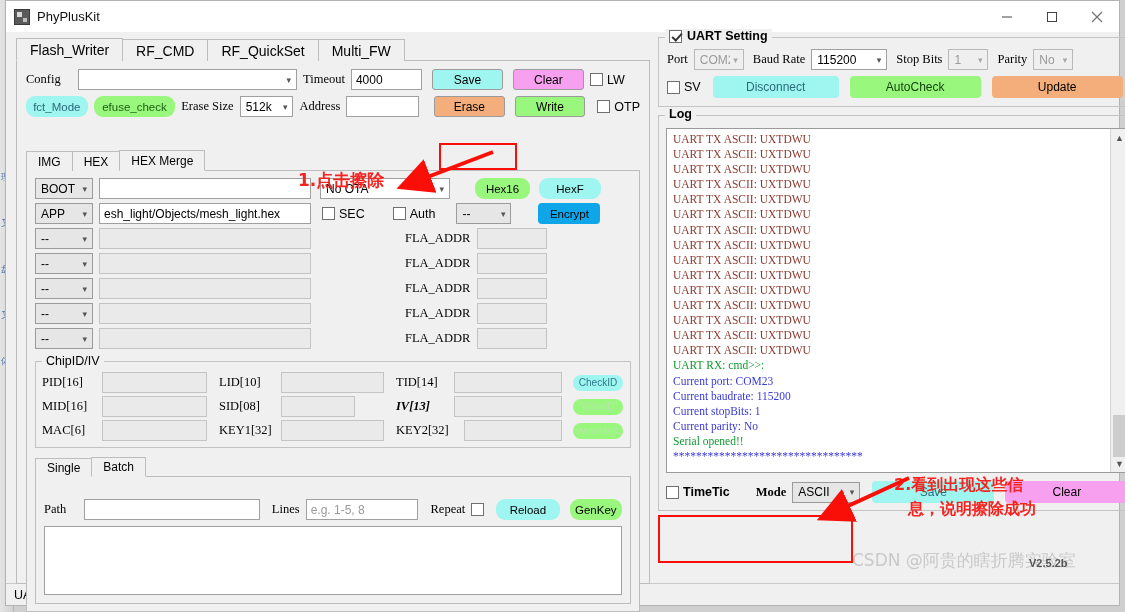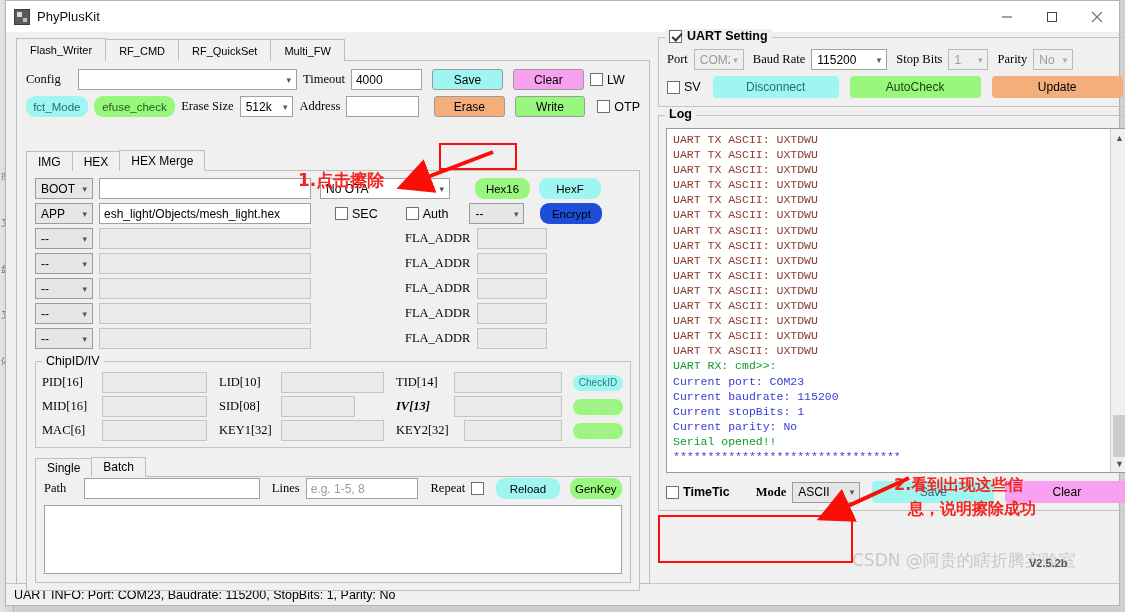--- a/index.html
+++ b/index.html
@@ -59,21 +59,21 @@
              padding-left: 8px; flex: none; }
   .menu-item { padding: 2px 7px; font-size: 12px; color: #000; }
   
   .body-split { flex: 1; display: flex; min-height: 0; }
   .left-pane { width: 648px; position: relative; padding: 6px 4px 0 10px; }
   .right-pane { flex: 1; position: relative; padding: 5px 6px 0 4px; }
   
   .tabstrip { display: flex; align-items: flex-end; height: 23px; position: relative; z-index: 2; }
   .tab {
     height: 22px; padding: 8px 13px; display: flex; align-items: center;
-    font-size: 11px; background: #f0f0f0; border: 1px solid #bdbdbd;
+    font-size: 14px; background: #f0f0f0; border: 1px solid #bdbdbd;
     border-bottom: none; margin-right: -1px; color: #000;
   }
   .tab.active { background: #f0f0f0; border-bottom: 1px solid #f0f0f0; height: 23px;
                 font-weight: normal; }
   .tabpanel { border: 1px solid #bdbdbd; background: #f0f0f0; padding: 8px 9px 6px 9px;
               margin-top: -1px; }
   
   .row { display: flex; align-items: center; gap: 6px; margin-bottom: 6px; }
   .lbl { font-size: 12.5px; white-space: nowrap; font-family: Liberation Serif, serif; }
   .txt {
@@ -121,21 +121,21 @@
   }
   .rgroup > .gtitle {
     position: absolute; top: -9px; left: 6px; background: #f0f0f0; padding: 0 4px;
     font-size: 12.5px; font-weight: bold;
   }
   .logbox {
     border: 1px solid #9a9a9a; background: #fff; position: relative;
     height: 345px; overflow: hidden; display: flex;
   }
   .logtext {
-    flex: 1; padding: 3px 0 4px 6px; font-family: Liberation Mono, monospace;
+    flex: 1; padding: 3px 0 4px 6px; font-family: Liberation Serif, serif;
     font-size: 11.5px; line-height: 15.1px; overflow: hidden; white-space: pre;
   }
   .scrollbar {
     width: 17px; background: #f0f0f0; border-left: 1px solid #d2d2d2;
     position: relative; flex: none;
   }
   .sb-arrow { height: 17px; display: flex; align-items: center; justify-content: center;
               font-size: 9px; color: #555; }
   .sb-arrow.bot { position: absolute; bottom: 0; left: 0; right: 0; }
   .sb-thumb { position: absolute; left: 2px; right: 2px; background: #cdcdcd; }
@@ -283,33 +283,33 @@
             <div class="btn" style="width:55px;background:#9af77e;border:none;border-radius:9px;margin-left:19px;font-size:11.5px">Hex16</div>
             <div class="btn" style="width:62px;background:#9ff5ef;border:none;border-radius:9px;margin-left:3px;font-size:11.5px">HexF</div>
           </div>
 
           <div class="row" style="margin-bottom:4px">
             <div class="combo flat" style="width:58px">
               <span>APP</span>
               <span class="arrow">▾</span>
             </div>
             <div class="txt" style="width:212px">esh_light/Objects/mesh_light.hex</div>
-            <div class="chk" style="margin-left:18px">
+            <div class="chk" style="margin-left:5px">
               <span class="box"></span>
               <span>SEC</span>
             </div>
             <div class="chk" style="margin-left:22px">
               <span class="box"></span>
               <span>Auth</span>
             </div>
             <div class="combo flat" style="width:55px;margin-left:15px">
               <span>--</span>
               <span class="arrow">▾</span>
             </div>
-            <div class="btn" style="width:62px;background:#1d4ed8;border:none;border-radius:9px;margin-left:10px;font-size:11.5px">Encrypt</div>
+            <div class="btn" style="width:62px;background:#0ea5e9;border:none;border-radius:4px;margin-left:21px;font-size:11.5px">Encrypt</div>
           </div>
 
           <div class="row" style="margin-bottom:4px">
             <div class="combo flat" style="width:58px">
               <span>--</span>
               <span class="arrow">▾</span>
               </div>
             <div class="txt ro" style="width:212px"></div>
             <span class="lbl" style="margin-left:88px;width:66px">FLA_ADDR</span>
             <div class="txt ro" style="width:70px"></div>
@@ -387,21 +387,21 @@
 
           <div class="tabstrip" style="height:20px;margin-top:9px">
             <div class="tab" style="height:19px;padding:0 11px;font-size:12px">
                 <span>Single</span>
               </div>
             <div class="tab active" style="height:20px;padding:0 11px;font-size:12px">
                 <span>Batch</span>
               </div>
           </div>
 
-          <div class="tabpanel" style="padding:1px 8px 8px 8px">
+          <div class="tabpanel" style="padding:22px 8px 8px 8px">
             <div class="row" style="margin-bottom:6px">
               <span class="lbl" style="width:34px">Path</span>
               <div class="txt" style="width:178px"></div>
               <span class="lbl" style="margin-left:6px">Lines</span>
               <div class="txt" style="width:113px;color:#9a9a9a">e.g. 1-5, 8</div>
               <span class="lbl" style="margin-left:7px">Repeat</span>
               <span class="box"></span>
               <div class="btn" style="width:64px;background:#9ff5ef;border:none;border-radius:9px;margin-left:6px;font-size:11.5px">Reload</div>
               <div class="btn" style="width:53px;background:#9af77e;border:none;border-radius:9px;margin-left:4px;font-size:11.5px">GenKey</div>
             </div>

